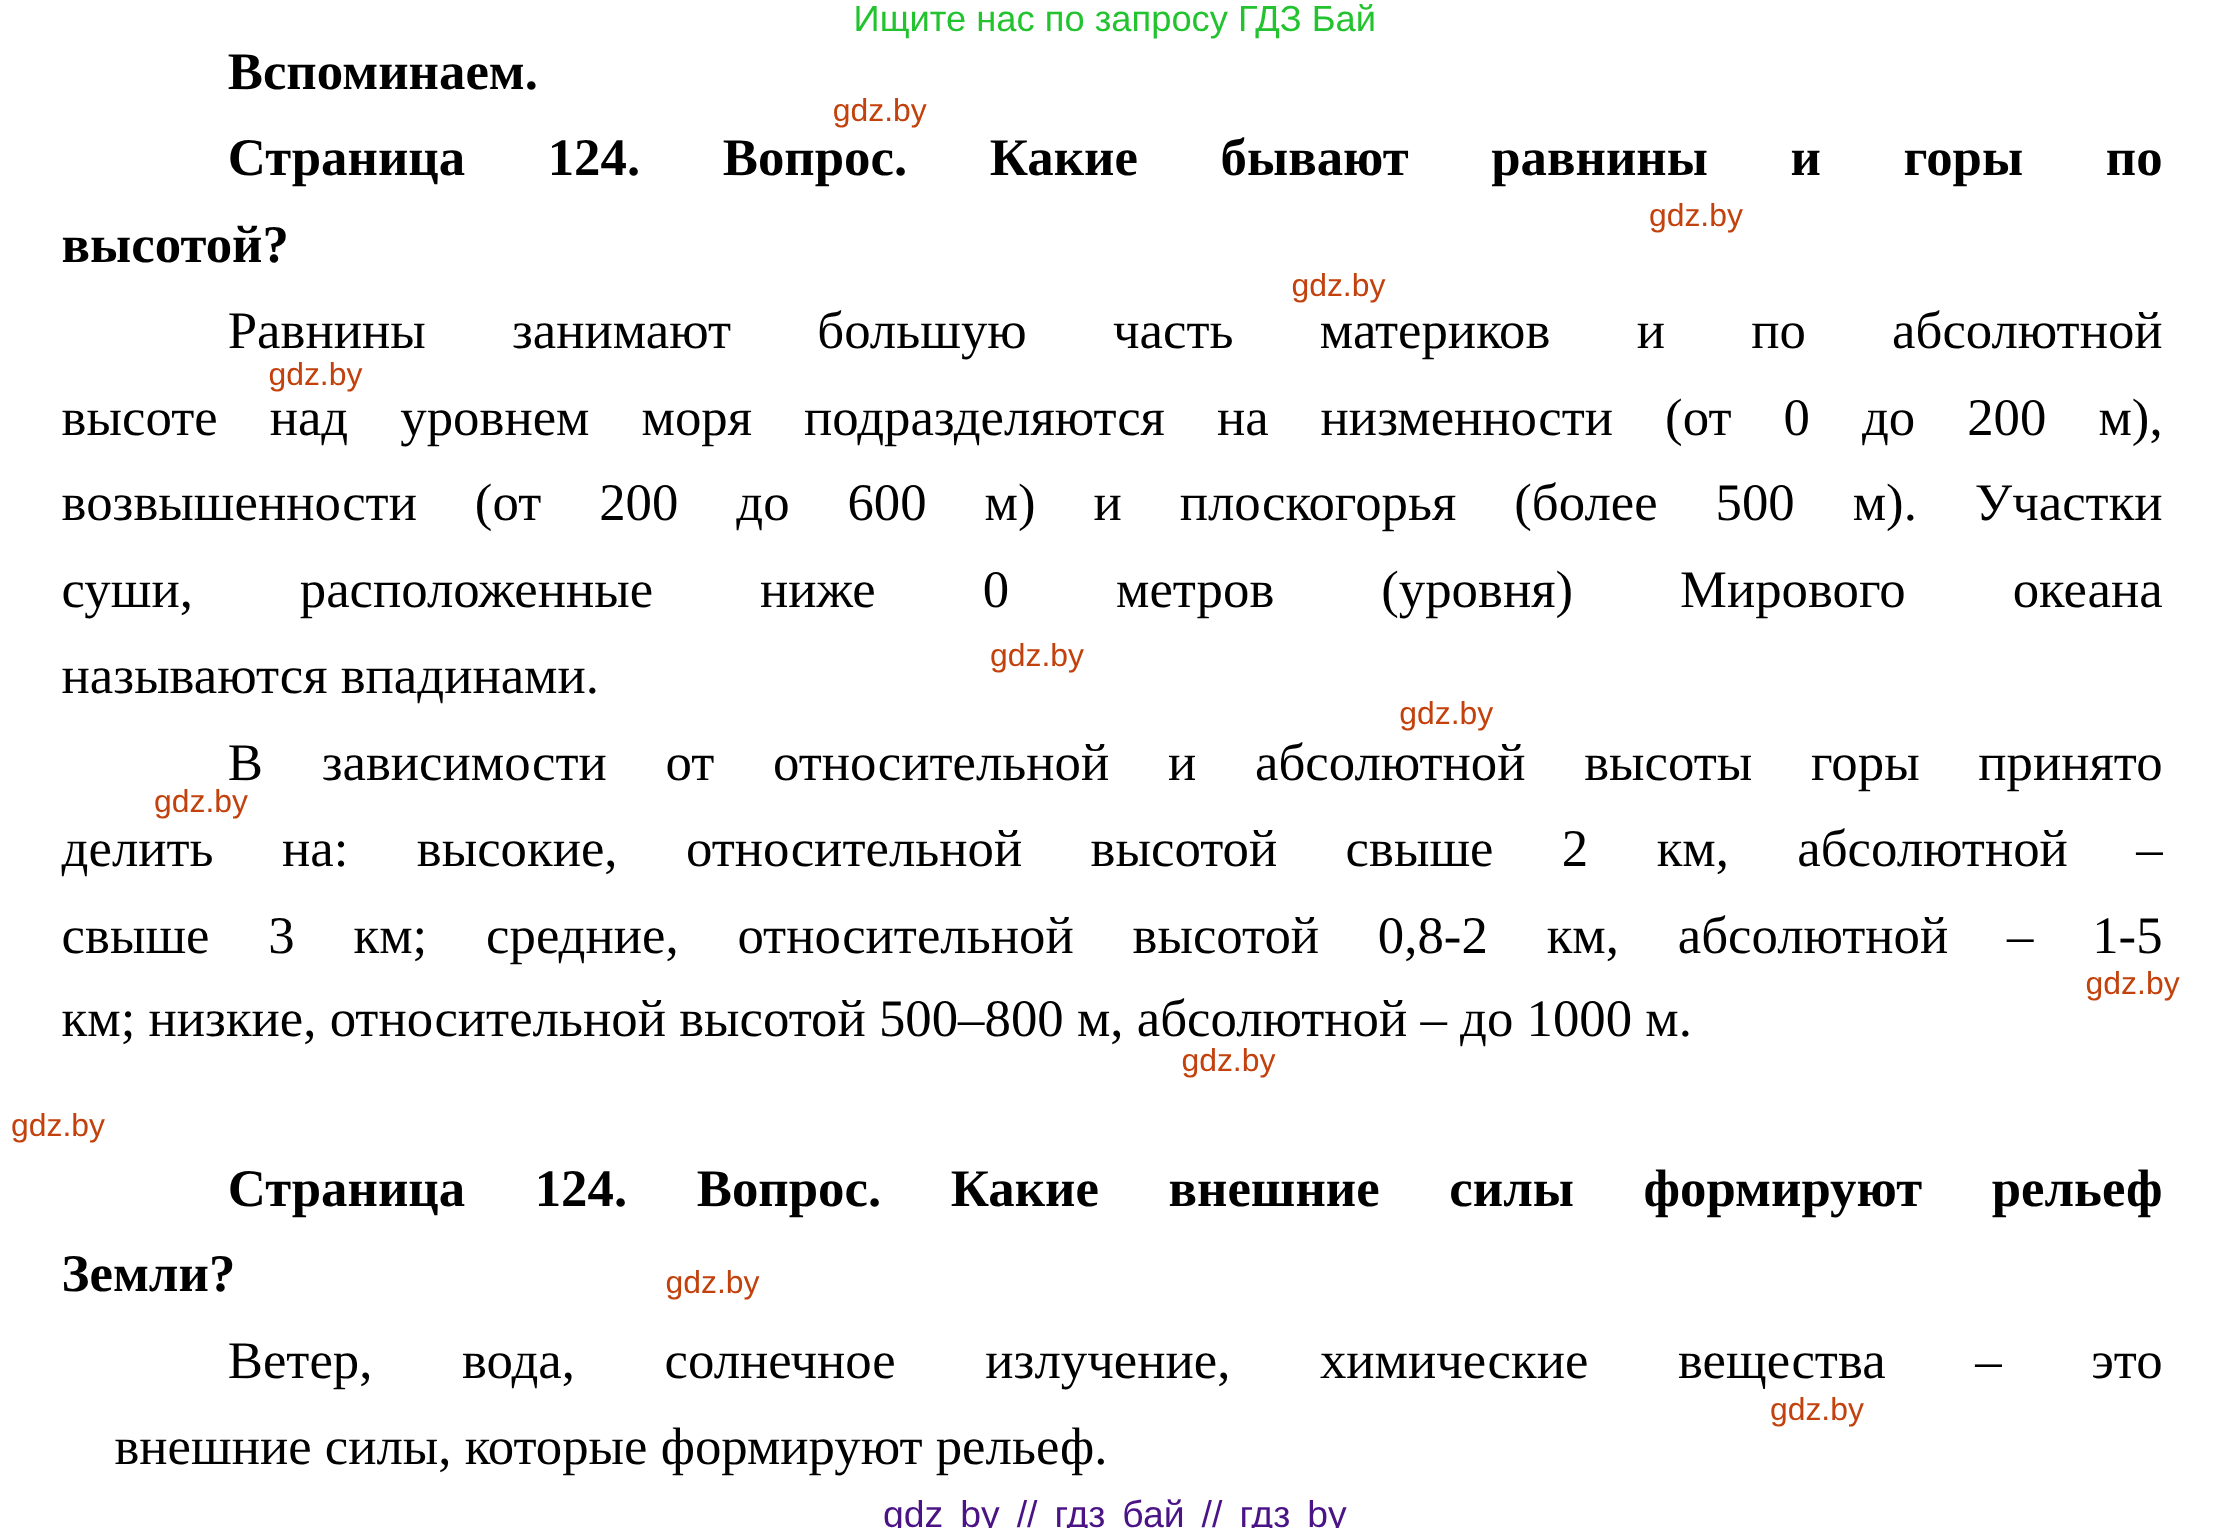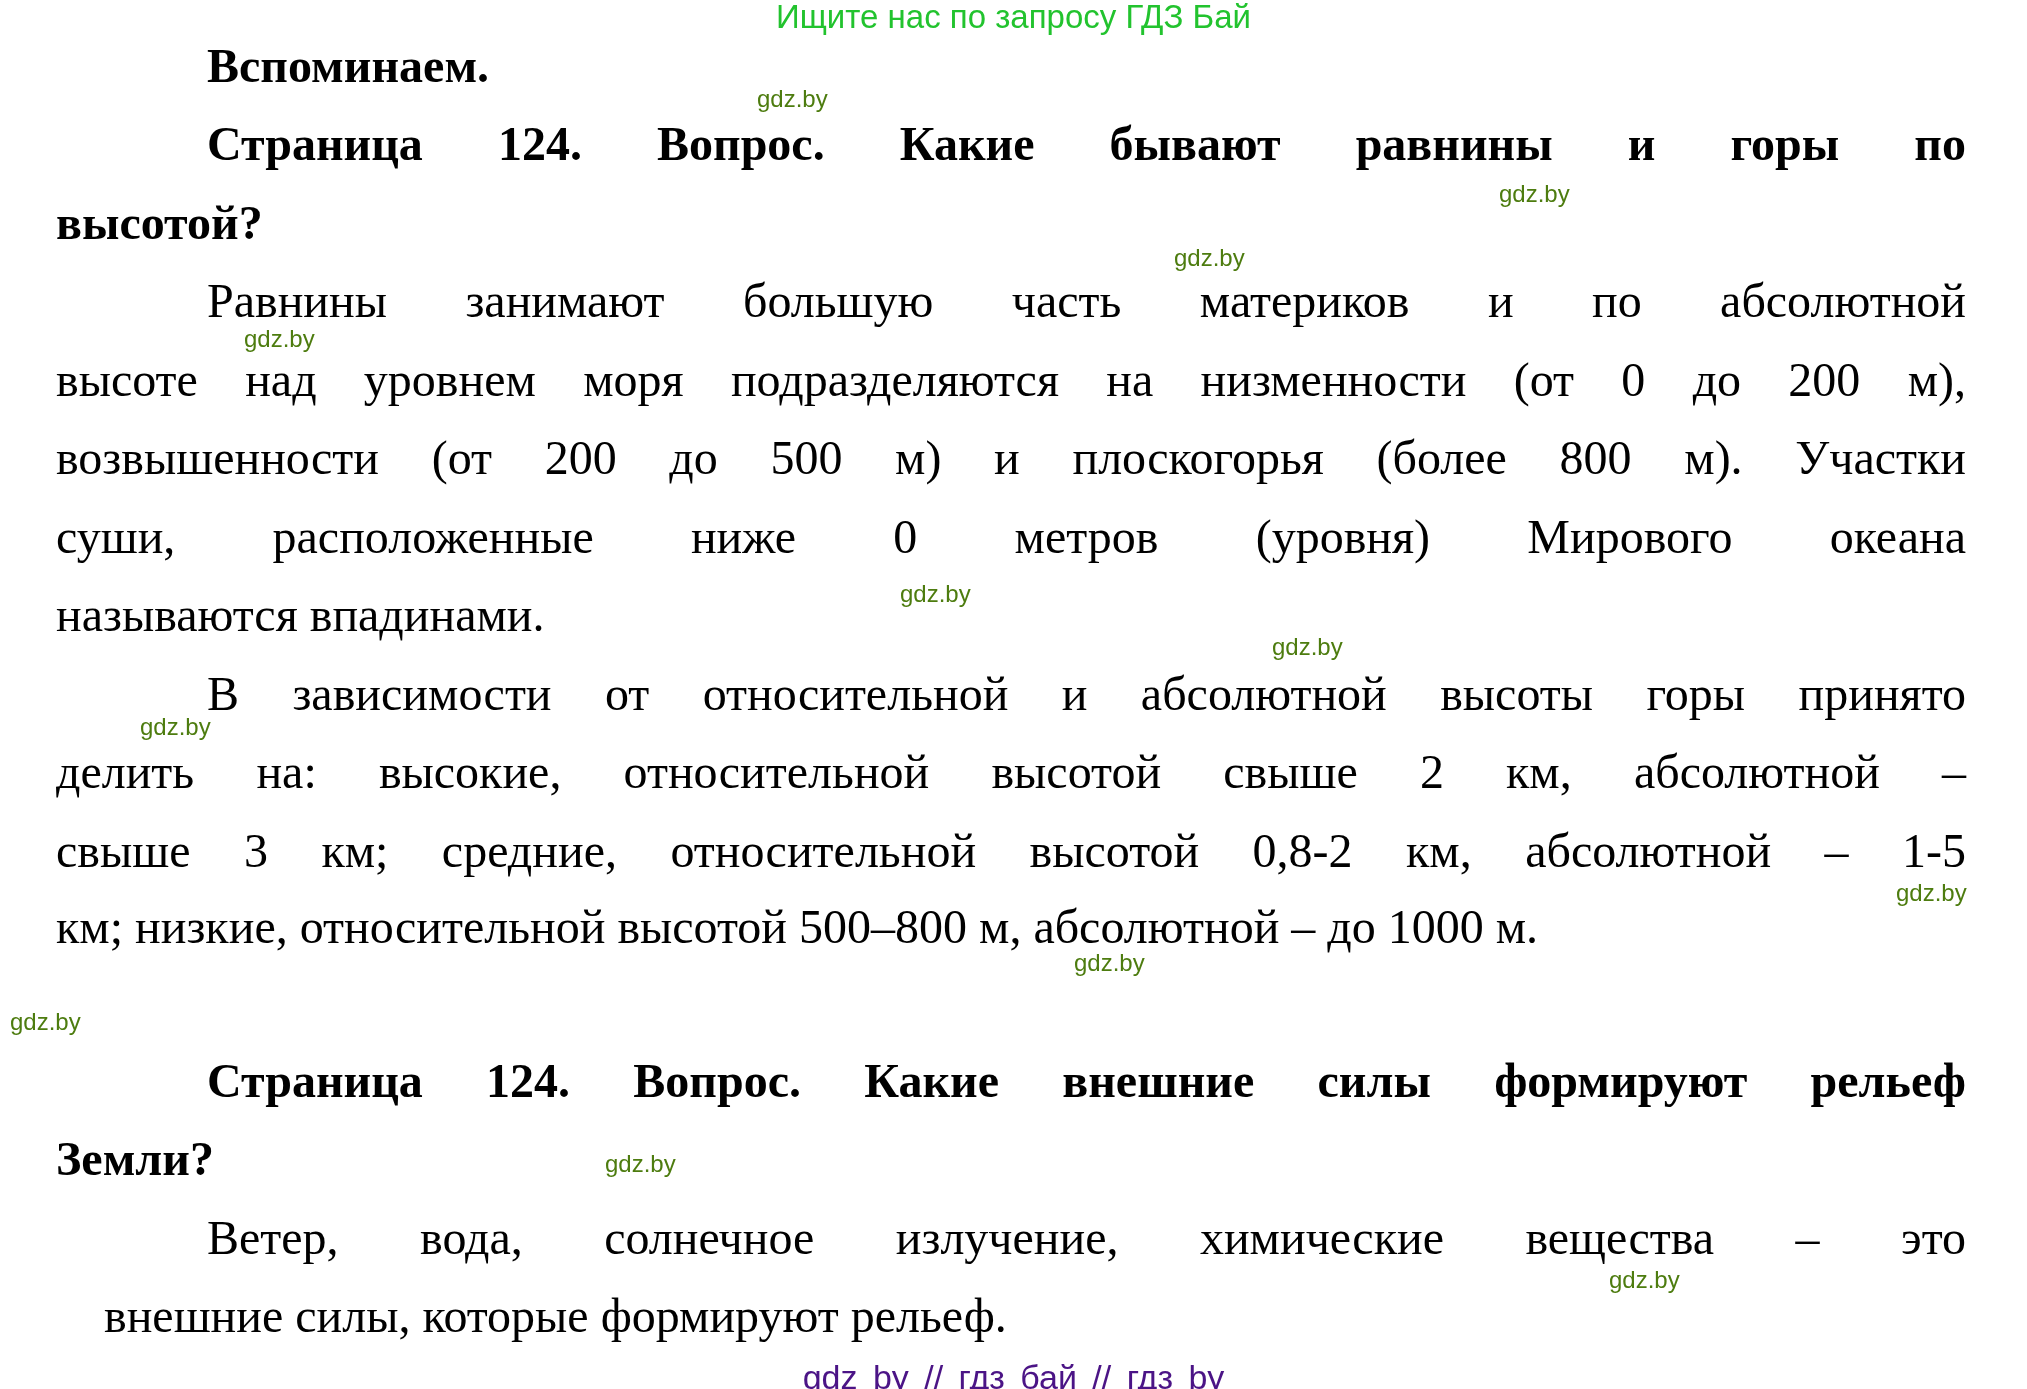--- a/index.html
+++ b/index.html
@@ -8,38 +8,38 @@
   .abs { position:absolute; white-space:nowrap; }
   .top-banner { left:0; width:2027px; text-align:center; top:-2px;
                 font-family:"Liberation Sans", "DejaVu Sans", sans-serif;
                 font-size:33px; color:#22c32e; }
   .line { position:absolute; left:56px; width:1910px; font-size:48px; line-height:60px;
           text-align:justify; text-align-last:justify; white-space:nowrap; }
   .line.last { text-align-last:left; }
   .line.indent { left:207px; width:1759px; }
   .bold { font-weight:bold; }
   .wm { position:absolute; font-family:"Liberation Sans", "DejaVu Sans", sans-serif;
-        font-size:24px; color:#4d7c0f; white-space:nowrap; }
+        font-size:29px; color:#c2410c; white-space:nowrap; }
   .footer { position:absolute; left:0; width:2027px; text-align:center; top:1358px;
             font-family:"Liberation Sans", "DejaVu Sans", sans-serif;
             font-size:34px; color:#4b1486; word-spacing:6px; }
 </style>
 </head>
 <body>
 
 <div class="abs top-banner">Ищите нас по запросу ГДЗ Бай</div>
 
 <div class="line indent last bold" style="top:36px;">Вспоминаем.</div>
 
 <div class="line indent bold" style="top:114px;">Страница 124. Вопрос. Какие бывают равнины и горы по</div>
 <div class="line last bold" style="top:193px;">высотой?</div>
 
 <div class="line indent" style="top:271px;">Равнины занимают большую часть материков и по абсолютной</div>
 <div class="line" style="top:350px;">высоте над уровнем моря подразделяются на низменности (от 0 до 200 м),</div>
-<div class="line" style="top:428px;">возвышенности (от 200 до 500 м) и плоскогорья (более 800 м). Участки</div>
+<div class="line" style="top:428px;">возвышенности (от 200 до 600 м) и плоскогорья (более 500 м). Участки</div>
 <div class="line" style="top:507px;">суши, расположенные ниже 0 метров (уровня) Мирового океана</div>
 <div class="line last" style="top:585px;">называются впадинами.</div>
 
 <div class="line indent" style="top:664px;">В зависимости от относительной и абсолютной высоты горы принято</div>
 <div class="line" style="top:742px;">делить на: высокие, относительной высотой свыше 2 км, абсолютной –</div>
 <div class="line" style="top:821px;">свыше 3 км; средние, относительной высотой 0,8-2 км, абсолютной – 1-5</div>
 <div class="line last" style="top:897px;">км; низкие, относительной высотой 500–800 м, абсолютной – до 1000 м.</div>
 
 <div class="line indent bold" style="top:1051px;">Страница 124. Вопрос. Какие внешние силы формируют рельеф</div>
 <div class="line last bold" style="top:1129px;">Земли?</div>

